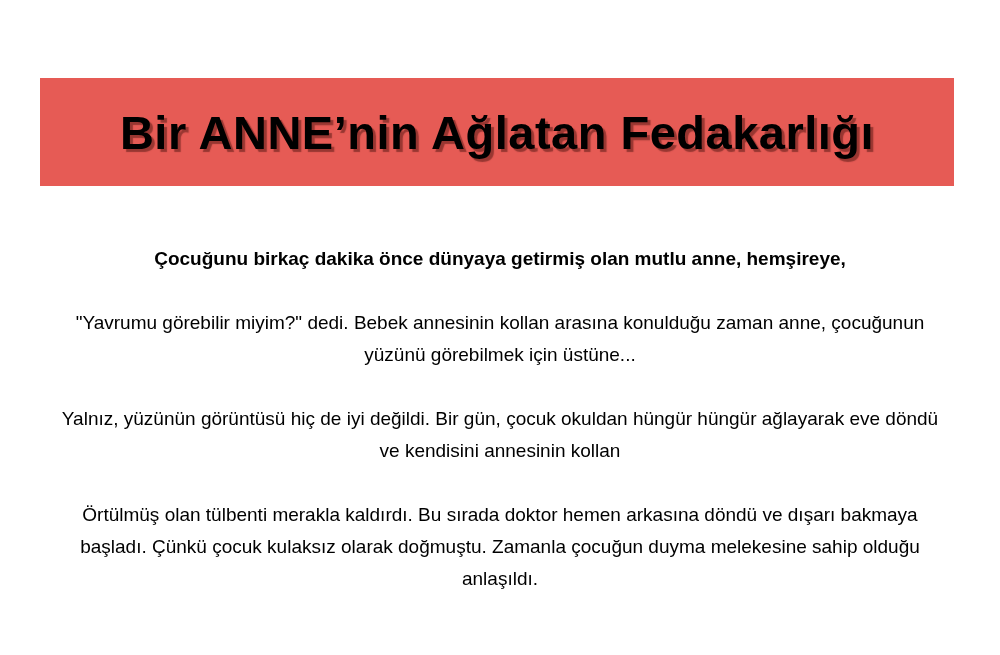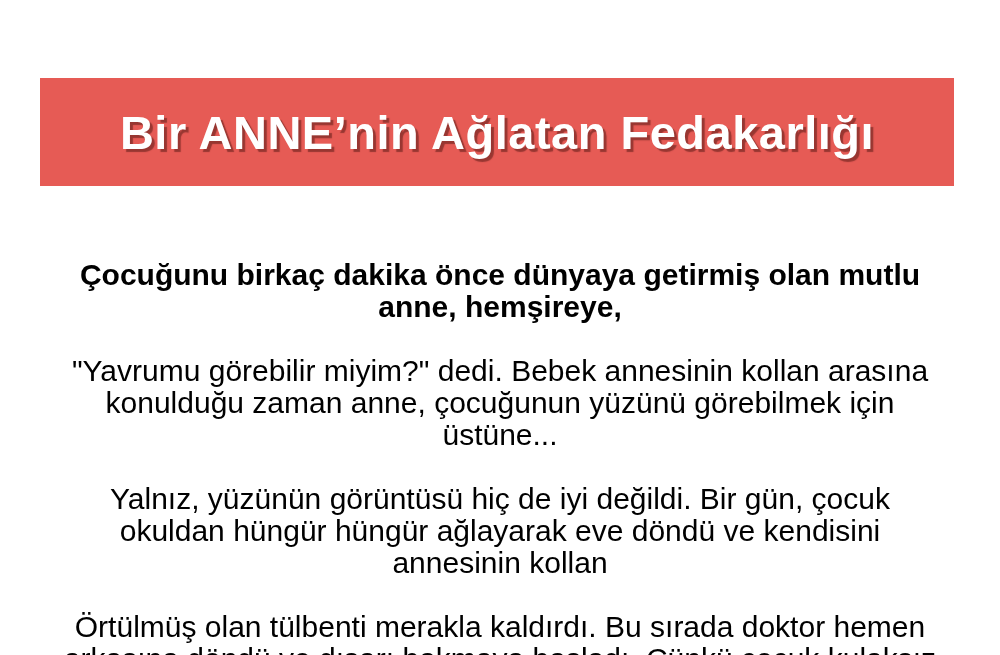--- a/index.html
+++ b/index.html
@@ -24,36 +24,36 @@
     width: 914px;
     height: 108px;
     background: #e65b55;
     display: flex;
     align-items: center;
     justify-content: center;
   }
   .banner-title {
     font-size: 47px;
     font-weight: bold;
-    color: #ffffff;
+    color: #000000;
     letter-spacing: 0.5px;
     text-shadow: 3px 3px 1px rgba(110, 35, 30, 0.65);
     white-space: nowrap;
   }
   .article {
     position: absolute;
     left: 60px;
     top: 243px;
     width: 880px;
     text-align: center;
     color: #000000;
   }
   .article p {
-    margin: 16px 0 32px 0;
-    font-size: 30px;
+    margin: 0 0 32px 0;
+    font-size: 19px;
     line-height: 32px;
   }
   .article p.lead {
     font-weight: bold;
   }
 </style>
 </head>
 <body>
 
 <div class="page">

